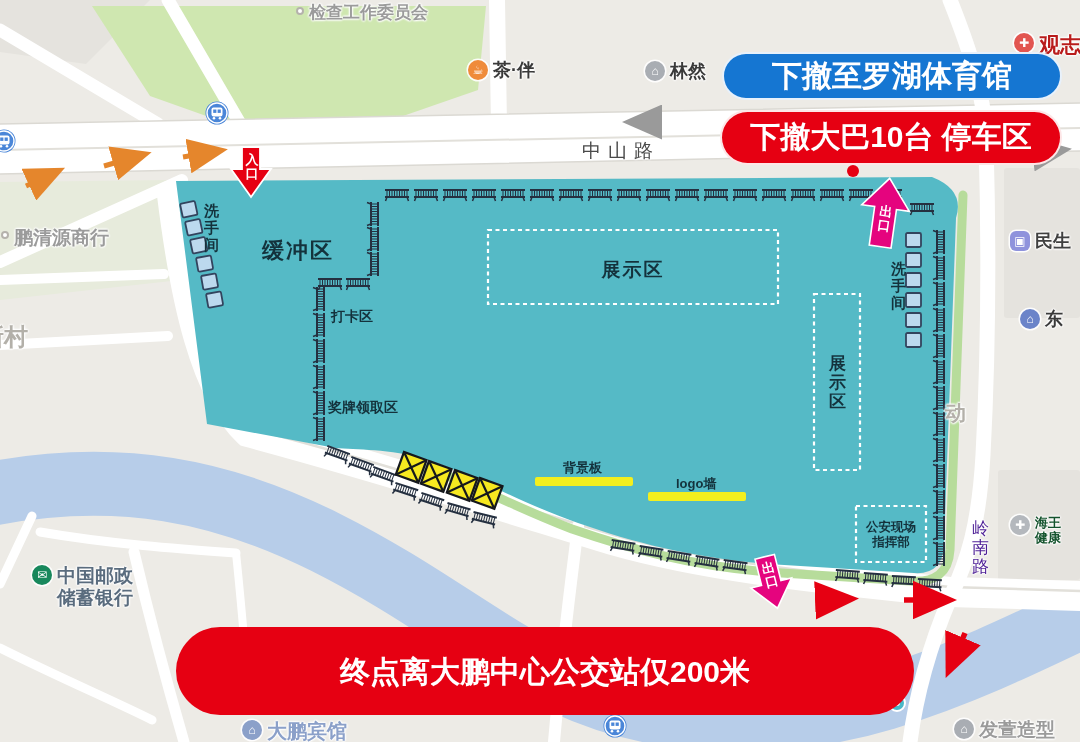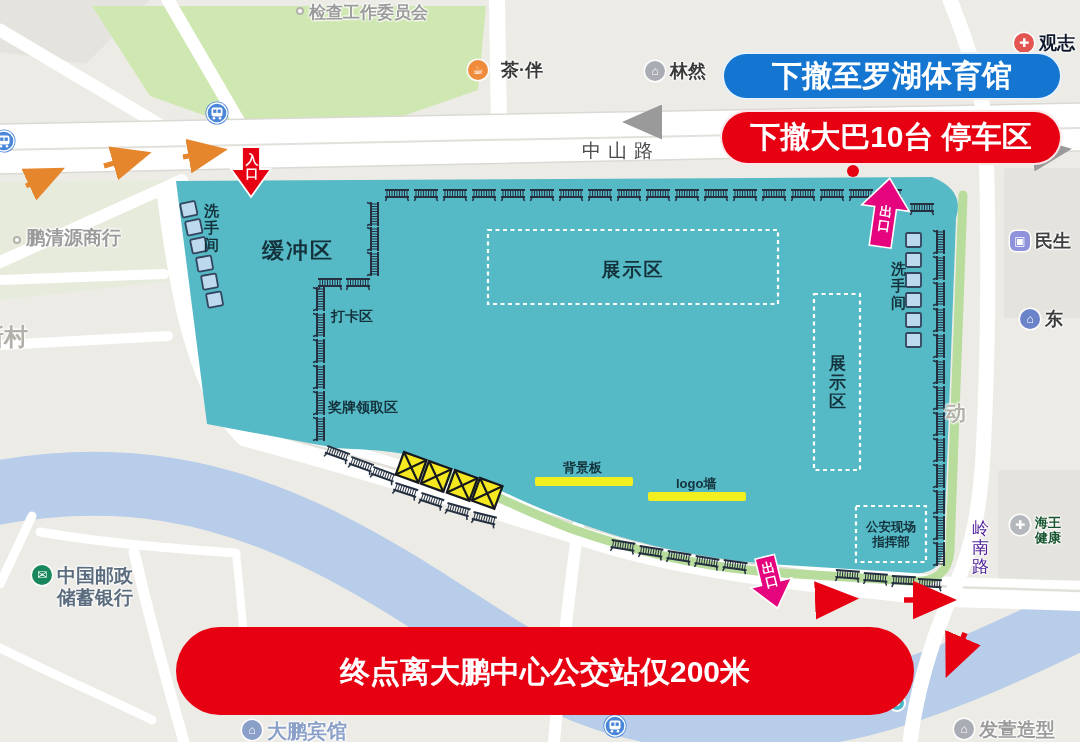--- a/index.html
+++ b/index.html
@@ -241,37 +241,37 @@
 
   <div id="poi-layer">
       <div class="poi" style="left: 296px; top: 3px;">
         <span class="poi-ic ic-dot"></span>
         <span class="poi-lines" style="font-size: 17px; color: rgb(155, 155, 155);">
           <span>检查工作委员会</span>
         </span>
       </div>
       <div class="poi" style="left: 468px; top: 60px;">
         <span class="poi-ic ic-tea" style="background: rgb(239, 139, 58);">☕</span>
-        <span class="poi-lines" style="font-size: 18px; color: rgb(58, 58, 58); margin-left: 8px;">
+        <span class="poi-lines" style="font-size: 18px; color: rgb(58, 58, 58);">
           <span>茶·伴</span>
         </span>
       </div>
       <div class="poi" style="left: 645px; top: 61px;">
         <span class="poi-ic ic-bld" style="background: rgb(169, 173, 179);">⌂</span>
         <span class="poi-lines" style="font-size: 18px; color: rgb(58, 58, 58);">
           <span>林然</span>
         </span>
       </div>
       <div class="poi" style="left: 1014px; top: 33px;">
         <span class="poi-ic ic-cross" style="background: rgb(226, 85, 80);">✚</span>
-        <span class="poi-lines" style="font-size: 18px; color: #0f172a; align-items: center;">
+        <span class="poi-lines" style="font-size: 21px; color: #b91c1c; align-items: center;">
           <span>观志</span>
         </span>
       </div>
-      <div class="poi" style="left: 13px; top: 227px; align-items: center;">
+      <div class="poi" style="left: 1px; top: 227px;">
         <span class="poi-ic ic-dot"></span>
         <span class="poi-lines" style="font-size: 19px; color: rgb(155, 155, 155);">
           <span>鹏清源商行</span>
         </span>
       </div>
       <div class="poi" style="left: 1010px; top: 231px;">
         <span class="poi-ic ic-bag" style="background: rgb(143, 147, 220);">▣</span>
         <span class="poi-lines" style="font-size: 18px; color: #404040;">
           <span>民生</span>
         </span>

